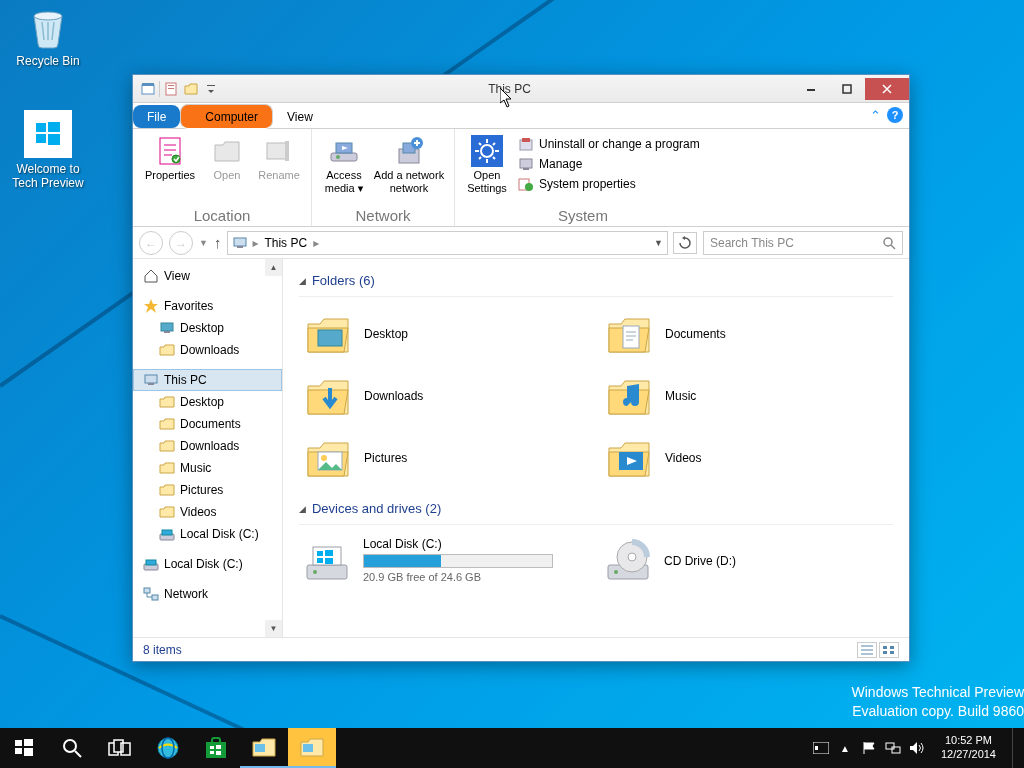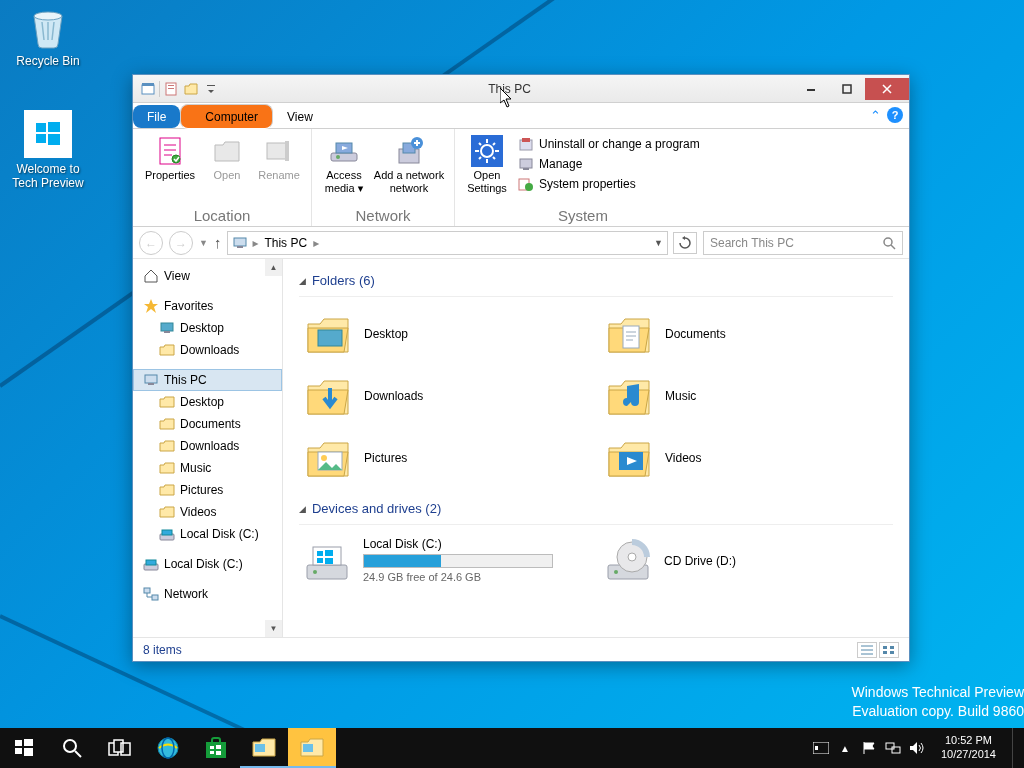--- a/index.html
+++ b/index.html
@@ -563,21 +563,21 @@
                   <rect x="14" y="21" width="6" height="5"></rect>
                   <rect x="22" y="21" width="8" height="6"></rect>
                 </g>
               </svg>
             </div>
           <div class="drive-info">
             <div>Local Disk (C:)</div>
             <div class="drive-bar">
                 <div class="drive-fill" id="drive-fill" style="width: 41%;"></div>
               </div>
-            <div class="drive-free">24.9 GB free of 24.6 GB</div>
+            <div class="drive-free">20.9 GB free of 24.6 GB</div>
           </div>
         </div>
         <div class="drive-item">
           <div class="fico">
               <svg viewBox="0 0 48 48">
                 <rect x="4" y="28" width="40" height="14" rx="2" fill="#d5d8de" stroke="#9a9eaa"></rect>
                 <circle cx="12" cy="35" r="2" fill="#6a6"></circle>
                 <circle cx="28" cy="20" r="15" fill="#e8e8ea" stroke="#aaa"></circle>
                 <circle cx="28" cy="20" r="4" fill="#fff" stroke="#aaa"></circle>
                 <path d="M28 5 A15 15 0 0 1 43 20" fill="none" stroke="#bcd" stroke-width="6"></path>
@@ -695,17 +695,17 @@
         </svg>
       </div>
     <div class="tray-ico">
         <svg width="16" height="14" viewBox="0 0 16 14">
           <path d="M1 5 L4 5 L8 1 L8 13 L4 9 L1 9 Z" fill="#fff"></path>
           <path d="M10 4 Q13 7 10 10 M12 2 Q16 7 12 12" fill="none" stroke="#fff"></path>
         </svg>
       </div>
     <div class="clock">
       <div>10:52 PM</div>
-      <div>10/27/2014</div>
+      <div>12/27/2014</div>
     </div>
     <div class="showdesk"></div>
   </div>
 </div>
 
 </body></html>

